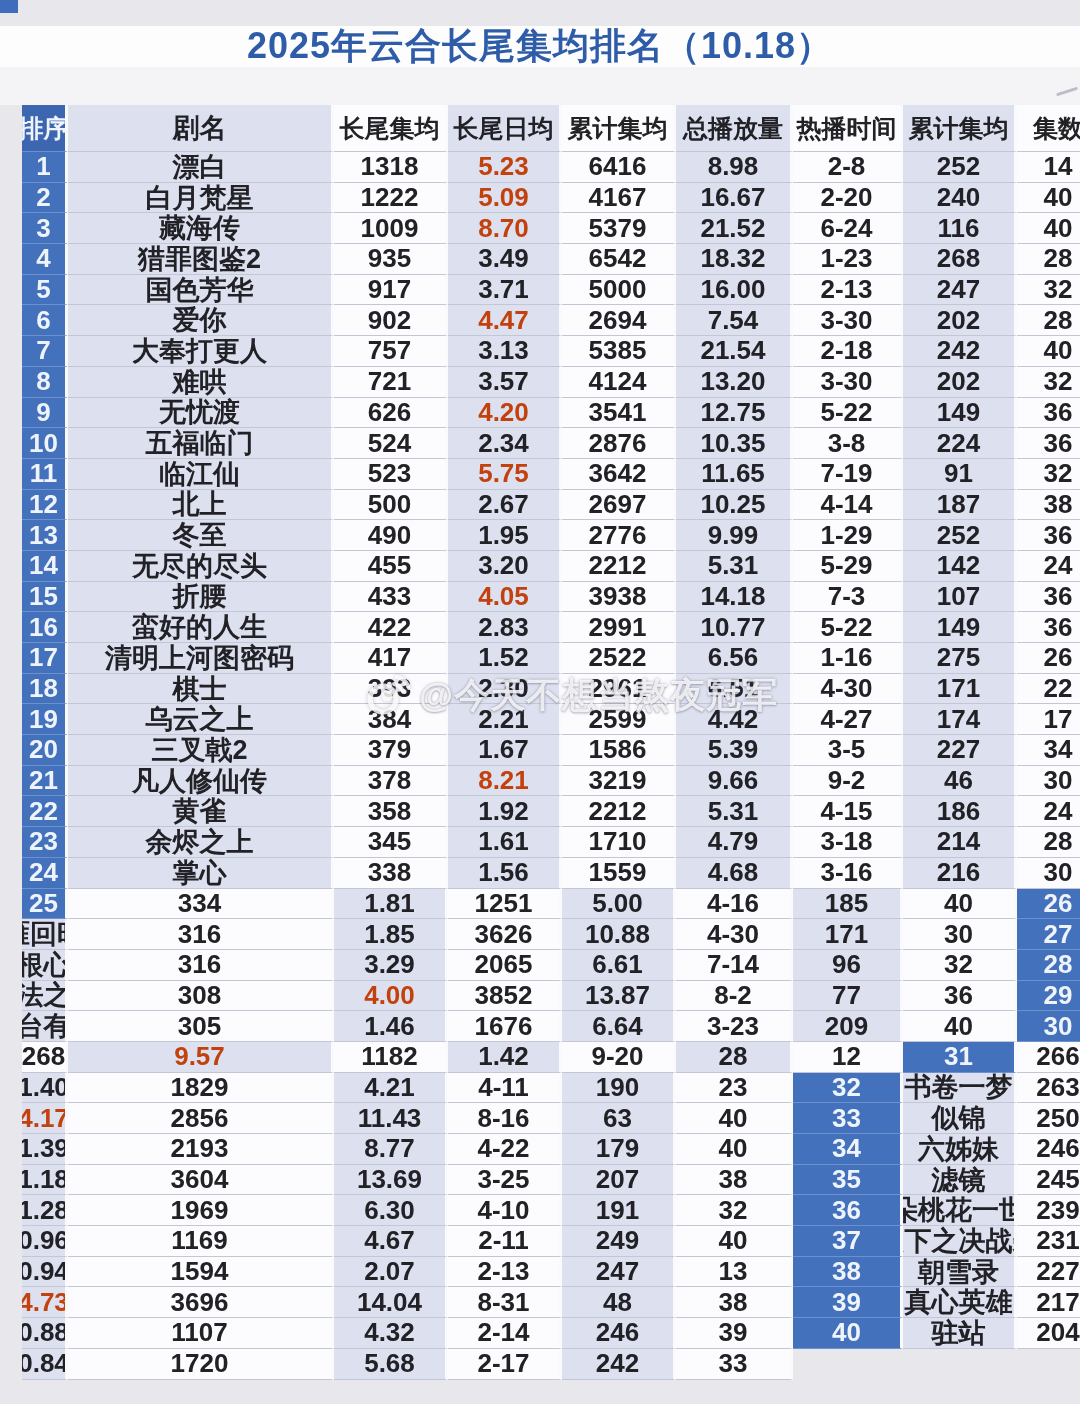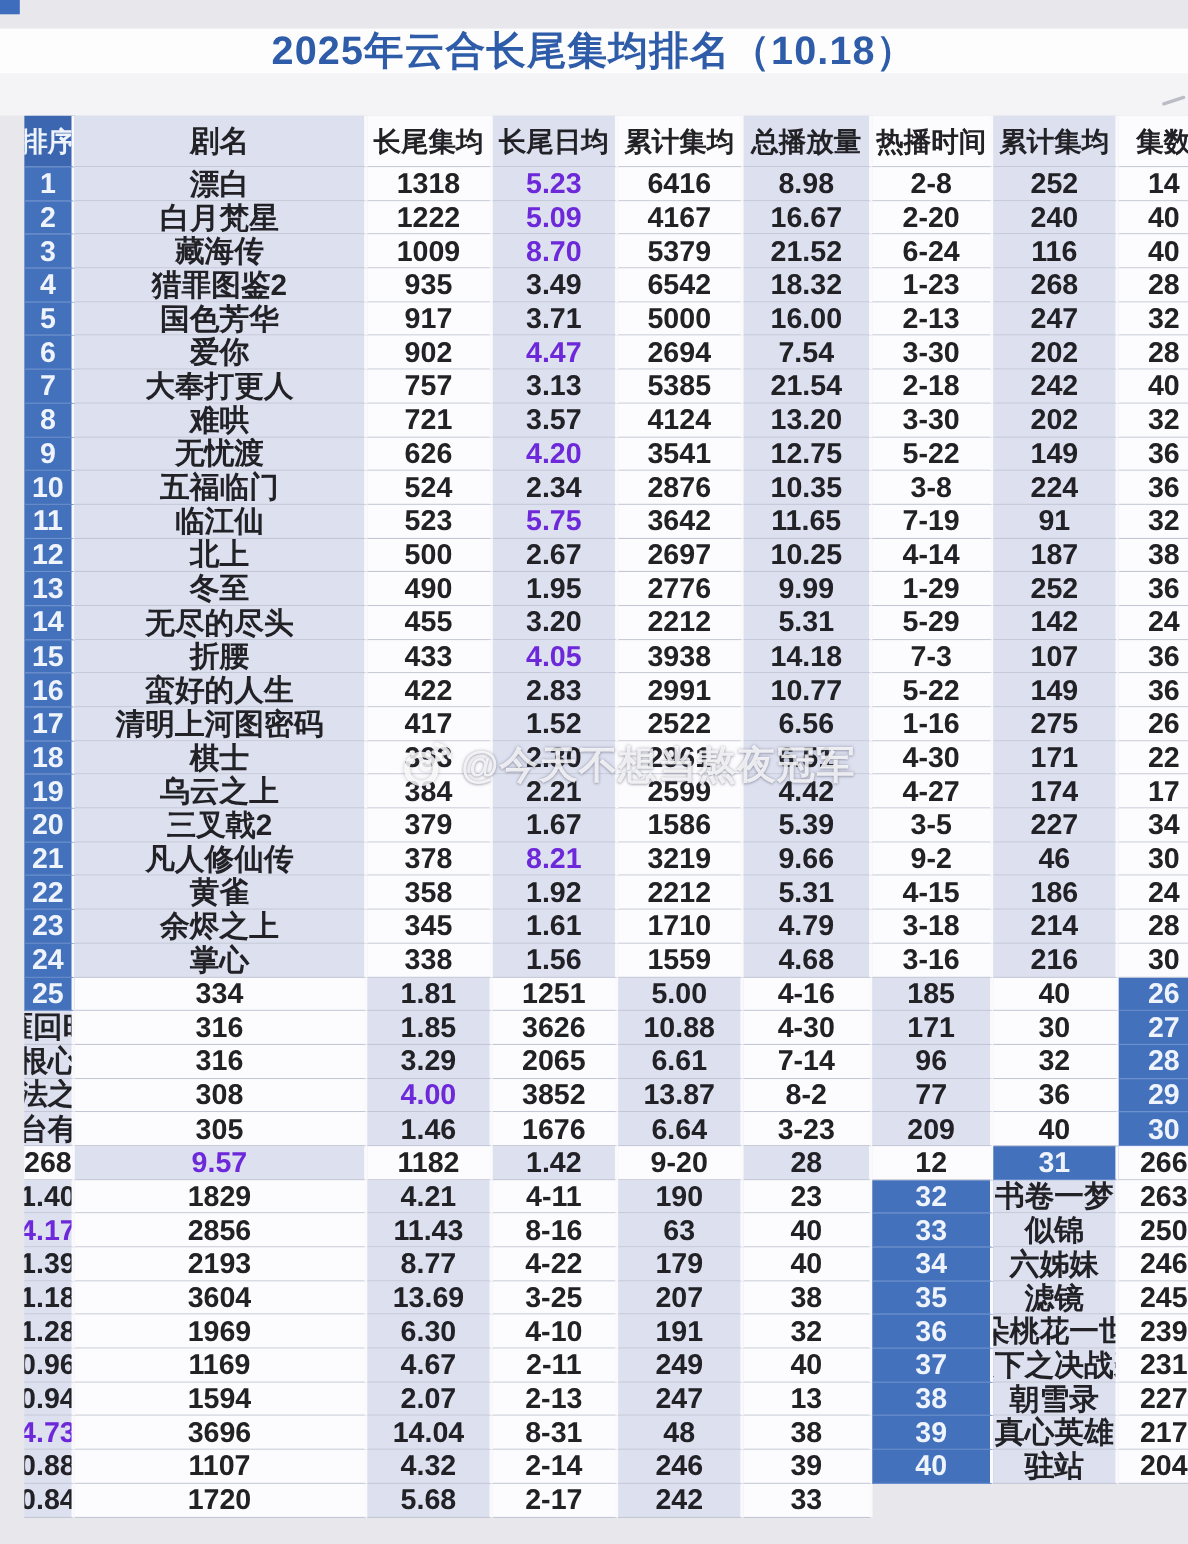--- a/index.html
+++ b/index.html
@@ -36,21 +36,21 @@
     border-bottom:1px solid #c3c7d5;
     font-size:26px;font-weight:bold;color:#212126;
     white-space:nowrap;overflow:hidden;
   }
   .cell.c1,.cell.c3,.cell.c5,.cell.c7{background:#dce0ef;}
   .cell.c2,.cell.c4,.cell.c6,.cell.c8{background:#fcfcfe;}
   .cell.c0{background:#4371bb;color:#eef3fc;border-bottom:1px solid #6d90ce;font-size:26px;}
   .cell.header{font-size:25px;}
   .cell.header.c0{background:#3c67b0;}
   .cell.c1{font-size:27px;}
-  .cell.red{color:#6d28d9;}
+  .cell.red{color:#c2410c;}
 
   .watermark{
     position:absolute;left:364px;top:668px;height:54px;
     display:flex;align-items:center;gap:9px;
     color:rgba(255,255,255,0.82);
     font-size:35px;font-weight:bold;letter-spacing:1px;
     text-shadow:0 0 3px rgba(85,85,110,0.45), 0 1px 2px rgba(85,85,110,0.3);
     z-index:6;pointer-events:none;white-space:nowrap;
   }
   .watermark svg{display:block;filter:drop-shadow(0 0 2px rgba(85,85,110,0.4));}

